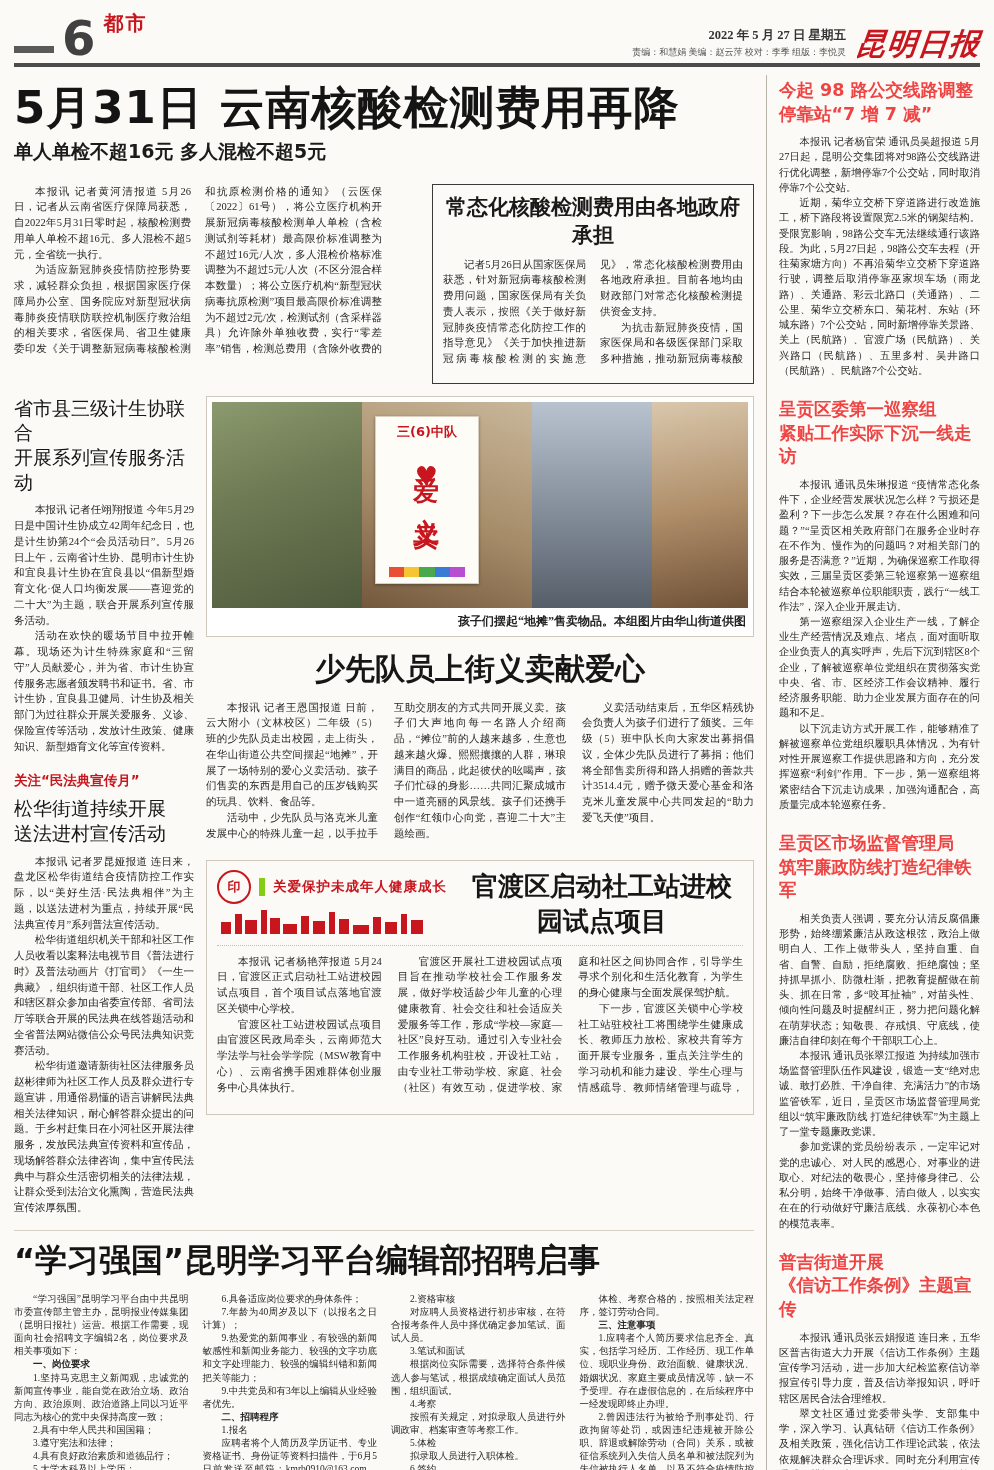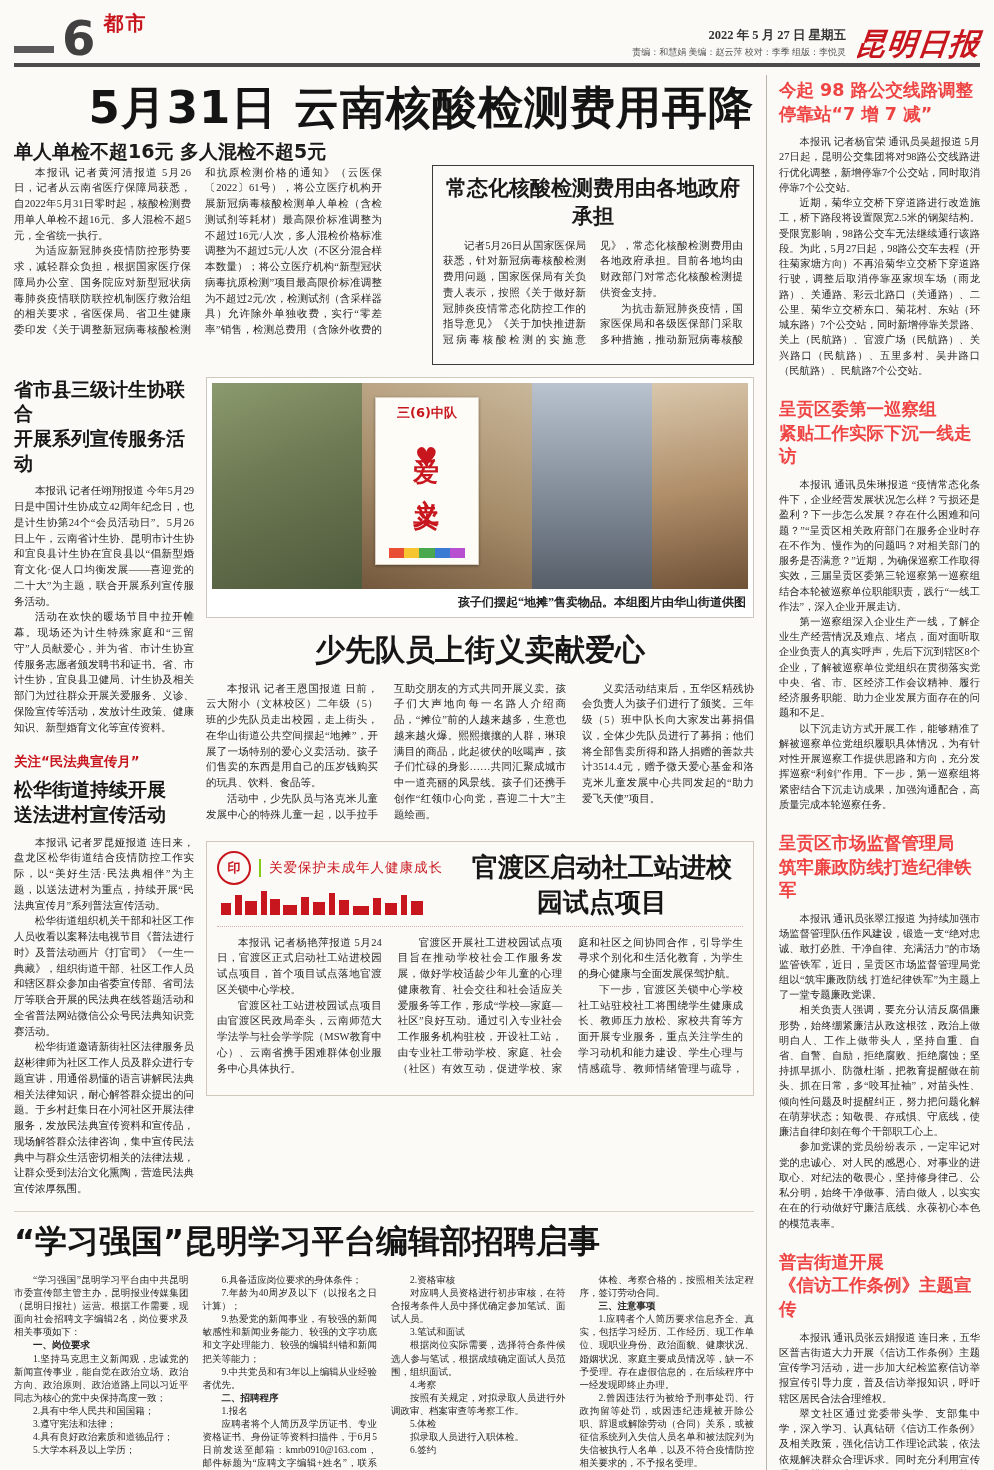--- a/index.html
+++ b/index.html
@@ -17,35 +17,35 @@
   .hdr-right{display:flex;align-items:flex-end;gap:10px;}
   .hdr-meta{text-align:right;}
   .date-line{font-size:12.5px;font-weight:bold;color:#333;}
   .credits-line{font-size:9px;color:#555;margin-top:2px;}
   .masthead{color:#c8161e;font-family:"DejaVu Serif","Liberation Serif",serif;font-style:italic;font-weight:bold;font-size:30px;line-height:1;transform:skewX(-6deg);letter-spacing:1px;}
   
   .main{display:flex;gap:12px;margin-top:8px;}
   .left-main{width:740px;flex:none;}
   .rail{flex:1;border-left:1px solid #b9b4ab;padding-left:12px;}
   
-  .lead-title{font-family:"DejaVu Sans",sans-serif;font-weight:900;font-size:45px;line-height:1.1;letter-spacing:1px;color:#141414;margin:8px 0 6px;text-align:right;}
-  .lead-sub{font-family:"DejaVu Sans",sans-serif;font-weight:bold;font-size:19px;margin:0 0 0;color:#1b1b1b;}
+  .lead-title{font-family:"DejaVu Sans",sans-serif;font-weight:900;font-size:45px;line-height:1.1;letter-spacing:1px;color:#141414;margin:8px 0 6px;}
+  .lead-sub{font-family:"DejaVu Sans",sans-serif;font-weight:bold;font-size:19px;margin:0 0 19px;color:#1b1b1b;}
   .lead-row{display:flex;gap:14px;}
   .bodytext p{margin:0;font-size:10.5px;line-height:1.5;text-align:justify;text-indent:2em;}
   .lead-body{width:368px;flex:none;column-count:2;column-gap:14px;height:182px;overflow:hidden;}
   .related{flex:1;}
   .related-kicker{color:#c8161e;font-family:"DejaVu Sans",sans-serif;font-weight:bold;font-size:13px;margin:0 0 2px;}
   .related-box{border:1px solid #3a3a3a;padding:6px 10px 8px;margin-left:36px;}
   .related-title{font-family:"DejaVu Sans",sans-serif;font-weight:bold;font-size:21px;text-align:center;margin:2px 0 8px;color:#1a1a1a;}
   .related-body{column-count:2;column-gap:14px;height:118px;overflow:hidden;}
   
   .mid-row{display:flex;gap:12px;margin-top:12px;}
   .leftcol{width:180px;flex:none;}
   .centercol{flex:1;min-width:0;}
-  .sec-title{font-family:"DejaVu Sans",sans-serif;font-weight:bold;font-size:19px;line-height:1.3;white-space:pre-line;margin:0 0 8px;color:#161616;}
+  .sec-title{font-family:"DejaVu Sans",sans-serif;font-weight:normal;font-size:19px;line-height:1.3;white-space:pre-line;margin:0 0 8px;color:#161616;}
   .kicker{color:#c8161e;font-family:"DejaVu Sans",sans-serif;font-weight:bold;font-size:13.5px;margin:18px 0 6px;}
   
   .photo-box{border:1px solid #cfc9bd;background:#fff;padding:5px;}
   .collage{position:relative;height:206px;overflow:hidden;background:#4d7c0f;}
   .tile{position:absolute;}
   .t1{left:0;top:0;width:150px;height:206px;background:linear-gradient(160deg,#8c9a6f 0%,#6f7b54 40%,#4e5a3c 100%);}
   .t2{left:150px;top:0;width:170px;height:206px;background:linear-gradient(200deg,#c9b79a 0%,#a58b68 55%,#73583d 100%);}
   .t3{left:320px;top:0;width:120px;height:206px;background:linear-gradient(180deg,#b9c3cf 0%,#7d8794 60%,#565e68 100%);}
   .t4{left:440px;top:0;width:115px;height:206px;background:linear-gradient(170deg,#d9c7ac 0%,#b08f6a 50%,#6d4f35 100%);}
   .poster{position:absolute;left:163px;top:14px;width:104px;height:168px;background:#fdfcf7;border:1px solid #d8cfc0;box-shadow:0 1px 3px rgba(0,0,0,.35);display:flex;flex-direction:column;align-items:center;padding:6px 4px;box-sizing:border-box;}
@@ -55,21 +55,21 @@
   .caption{font-size:12px;font-weight:bold;text-align:right;margin:5px 2px 1px;color:#222;}
   
   .shaoxian-title{font-family:"DejaVu Sans",sans-serif;font-weight:bold;font-size:30px;text-align:center;margin:12px 0 10px;color:#161616;}
   .shaoxian-body{column-count:3;column-gap:16px;height:148px;overflow:hidden;}
   
   .guandu-box{border:1px solid #cfc9bd;margin-top:12px;padding:8px 10px 10px;}
   .guandu-head{display:flex;align-items:center;gap:14px;border-bottom:1px dotted #d9b0a8;padding-bottom:6px;margin-bottom:8px;}
   .banner-left{width:230px;flex:none;}
   .banner-top{display:flex;align-items:center;gap:8px;}
   .seal{width:30px;height:30px;border:2px solid #c8161e;border-radius:50%;color:#c8161e;font-size:13px;font-weight:bold;display:flex;align-items:center;justify-content:center;font-family:"DejaVu Sans",sans-serif;}
-  .banner-text{color:#c8161e;font-family:"DejaVu Sans",sans-serif;font-weight:normal;font-size:13.5px;letter-spacing:1px;border-left:2px solid #84cc16;padding-left:8px;}
+  .banner-text{color:#c8161e;font-family:"DejaVu Sans",sans-serif;font-weight:bold;font-size:13.5px;letter-spacing:1px;border-left:6px solid #84cc16;padding-left:8px;}
   .skyline{margin-top:4px;}
   .guandu-title{flex:1;font-family:"DejaVu Sans",sans-serif;font-weight:bold;font-size:26px;text-align:center;color:#161616;}
   .guandu-body{column-count:3;column-gap:16px;height:150px;overflow:hidden;}
   
   .recruit{margin-top:14px;border-top:1px solid #d8d2c6;padding-top:8px;}
   .recruit-title{font-family:"DejaVu Sans",sans-serif;font-weight:bold;font-size:32px;margin:0 0 10px;color:#141414;}
   .recruit-cols{display:flex;gap:14px;}
   .recruit-col{flex:1;min-width:0;}
   .recruit-col p{margin:0;font-size:9.5px;line-height:1.38;text-align:justify;text-indent:2em;}
   .recruit-col p.subhead{font-weight:bold;}
@@ -260,22 +260,22 @@
         <h3 class="rail-title">呈贡区委第一巡察组
 紧贴工作实际下沉一线走访</h3>
         <p>本报讯 通讯员朱琳报道 “疫情常态化条件下，企业经营发展状况怎么样？亏损还是盈利？下一步怎么发展？存在什么困难和问题？”“呈贡区相关政府部门在服务企业时存在不作为、慢作为的问题吗？对相关部门的服务是否满意？”近期，为确保巡察工作取得实效，三届呈贡区委第三轮巡察第一巡察组结合本轮被巡察单位职能职责，践行“一线工作法”，深入企业开展走访。</p>
         <p>第一巡察组深入企业生产一线，了解企业生产经营情况及难点、堵点，面对面听取企业负责人的真实呼声，先后下沉到辖区8个企业，了解被巡察单位党组织在贯彻落实党中央、省、市、区经济工作会议精神、履行经济服务职能、助力企业发展方面存在的问题和不足。</p>
         <p>以下沉走访方式开展工作，能够精准了解被巡察单位党组织履职具体情况，为有针对性开展巡察工作提供思路和方向，充分发挥巡察“利剑”作用。下一步，第一巡察组将紧密结合下沉走访成果，加强沟通配合，高质量完成本轮巡察任务。</p>
       </div>
 
       <div class="rail-article">
         <h3 class="rail-title">呈贡区市场监督管理局
 筑牢廉政防线打造纪律铁军</h3>
+        <p>相关负责人强调，要充分认清反腐倡廉形势，始终绷紧廉洁从政这根弦，政治上做明白人、工作上做带头人，坚持自重、自省、自警、自励，拒绝腐败、拒绝腐蚀；坚持抓早抓小、防微杜渐，把教育提醒做在前头、抓在日常，多“咬耳扯袖”，对苗头性、倾向性问题及时提醒纠正，努力把问题化解在萌芽状态；知敬畏、存戒惧、守底线，使廉洁自律印刻在每个干部职工心上。</p>
         <p>本报讯 通讯员张翠江报道 为持续加强市场监督管理队伍作风建设，锻造一支“绝对忠诚、敢打必胜、干净自律、充满活力”的市场监管铁军，近日，呈贡区市场监督管理局党组以“筑牢廉政防线 打造纪律铁军”为主题上了一堂专题廉政党课。</p>
-        <p>相关负责人强调，要充分认清反腐倡廉形势，始终绷紧廉洁从政这根弦，政治上做明白人、工作上做带头人，坚持自重、自省、自警、自励，拒绝腐败、拒绝腐蚀；坚持抓早抓小、防微杜渐，把教育提醒做在前头、抓在日常，多“咬耳扯袖”，对苗头性、倾向性问题及时提醒纠正，努力把问题化解在萌芽状态；知敬畏、存戒惧、守底线，使廉洁自律印刻在每个干部职工心上。</p>
         <p>参加党课的党员纷纷表示，一定牢记对党的忠诚心、对人民的感恩心、对事业的进取心、对纪法的敬畏心，坚持修身律己、公私分明，始终干净做事、清白做人，以实实在在的行动做好守廉洁底线、永葆初心本色的模范表率。</p>
       </div>
 
       <div class="rail-article">
         <h3 class="rail-title">普吉街道开展
 《信访工作条例》主题宣传</h3>
         <p>本报讯 通讯员张云娟报道 连日来，五华区普吉街道大力开展《信访工作条例》主题宣传学习活动，进一步加大纪检监察信访举报宣传引导力度，普及信访举报知识，呼吁辖区居民合法合理维权。</p>
         <p>翠文社区通过党委带头学、支部集中学，深入学习、认真钻研《信访工作条例》及相关政策，强化信访工作理论武装，依法依规解决群众合理诉求。同时充分利用宣传手册、横幅、电子显示屏、微信工作群等开展线上线下全覆盖宣传，并针对条例出台的背景、主要内容及相关政策答疑解惑，提升群众依法理性表达信访诉求的意识。</p>
 
       </div>

